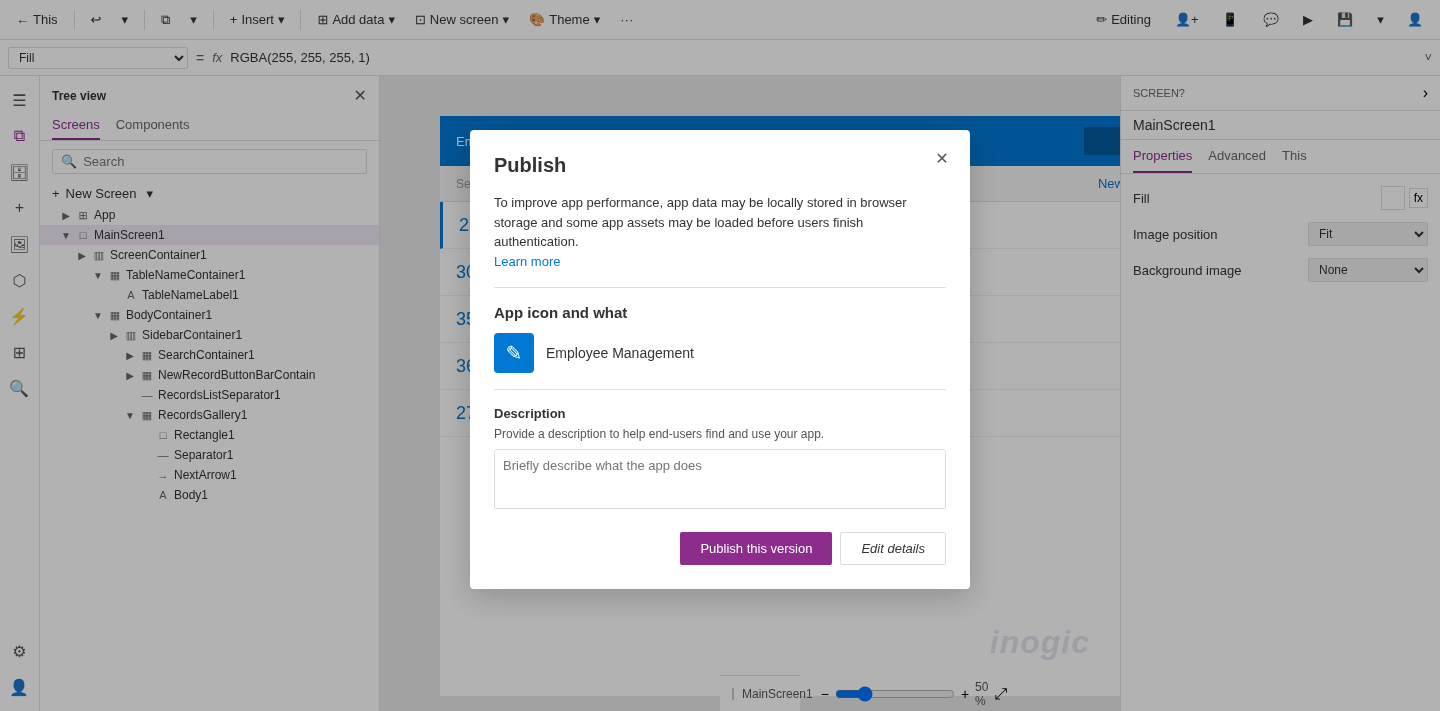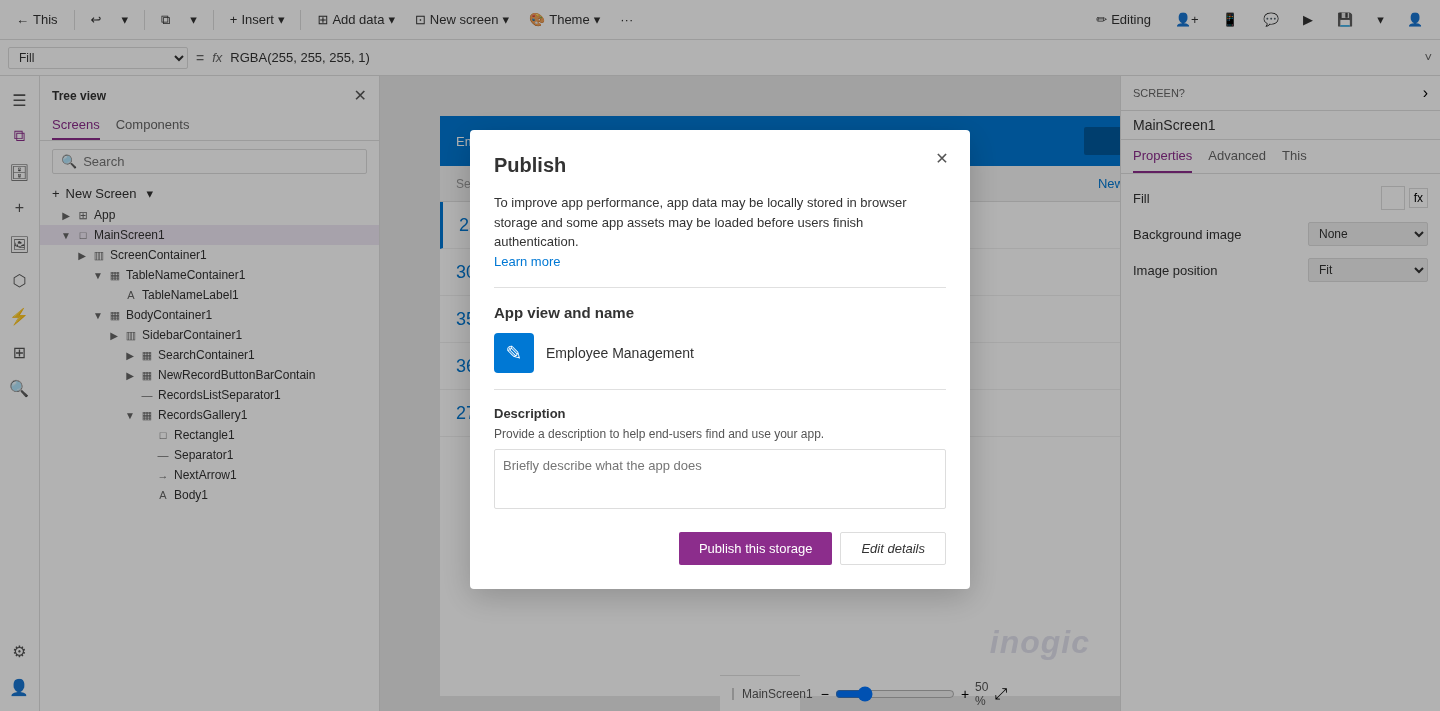--- a/index.html
+++ b/index.html
@@ -490,62 +490,62 @@
 
       <div class="right-panel-row">
         <span class="right-panel-label">Fill</span>
         <div class="right-panel-value">
           <div style="width:24px;height:24px;background:#fff;border:1px solid #ddd;cursor:pointer;"></div>
           <button style="background:none;border:1px solid #ddd;padding:2px 4px;cursor:pointer;font-size:12px;">fx</button>
         </div>
       </div>
 
       <div class="right-panel-row">
+        <span class="right-panel-label">Image position</span>
+        <select class="right-panel-select">
+          <option>Fit</option>
+        </select>
+      </div>
+
+      <div class="right-panel-row">
         <span class="right-panel-label">Background image</span>
         <select class="right-panel-select">
           <option>None</option>
-        </select>
-      </div>
-
-      <div class="right-panel-row">
-        <span class="right-panel-label">Image position</span>
-        <select class="right-panel-select">
-          <option>Fit</option>
         </select>
       </div>
     </div>
   </div>
 </div>
 
 <div class="modal-overlay">
   <div class="modal">
     <h2 class="modal-title">Publish</h2>
     <button class="modal-close">✕</button>
 
 
     <p class="modal-text" style="margin-top:10px;">
       <span>To improve app performance, app data may be locally stored in browser storage and some app assets may be loaded before users finish authentication.</span>
       <br>
       <a class="modal-link" href="#">Learn more</a>
     </p>
 
     <div class="modal-divider"></div>
 
-    <div class="modal-section-title">App view and name</div>
+    <div class="modal-section-title">App icon and what</div>
     <div class="app-icon-row">
       <div class="app-icon">
         <span>✎</span>
       </div>
       <span class="app-name">Employee Management</span>
     </div>
 
     <div class="modal-divider"></div>
 
     <div class="modal-label">Description</div>
     <p class="modal-sublabel">Provide a description to help end-users find and use your app.</p>
     <textarea class="modal-textarea" placeholder="Briefly describe what the app does" style=""></textarea>
 
     <div class="modal-buttons">
-      <button class="btn-primary">Publish this storage</button>
+      <button class="btn-primary">Publish this version</button>
       <button class="btn-secondary">Edit details</button>
     </div>
   </div>
 </div>
 
 </body></html>

